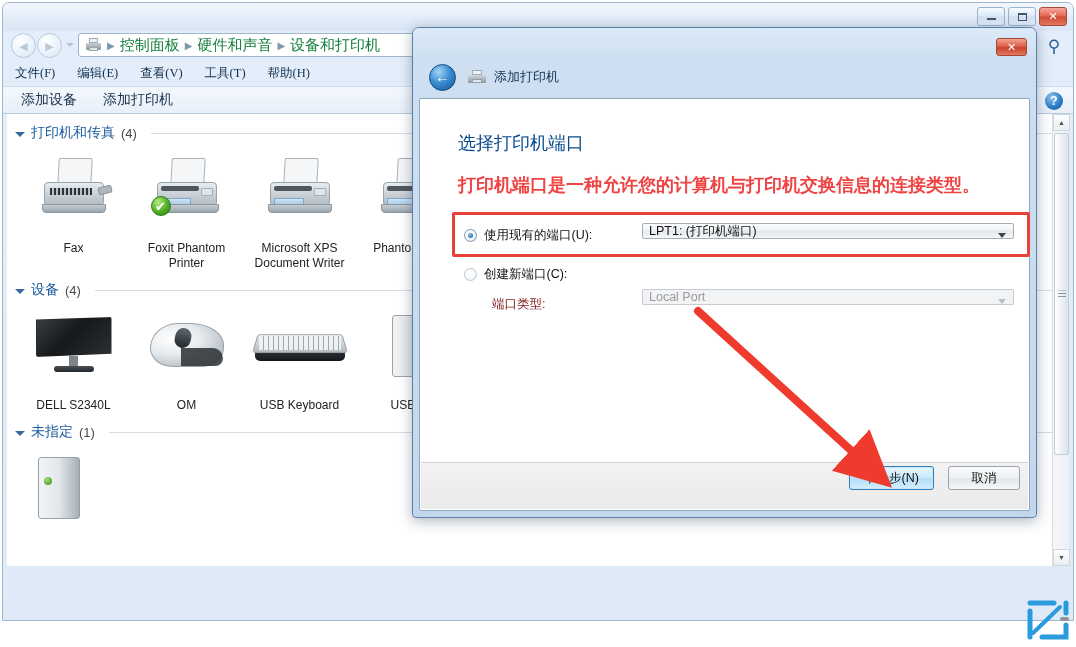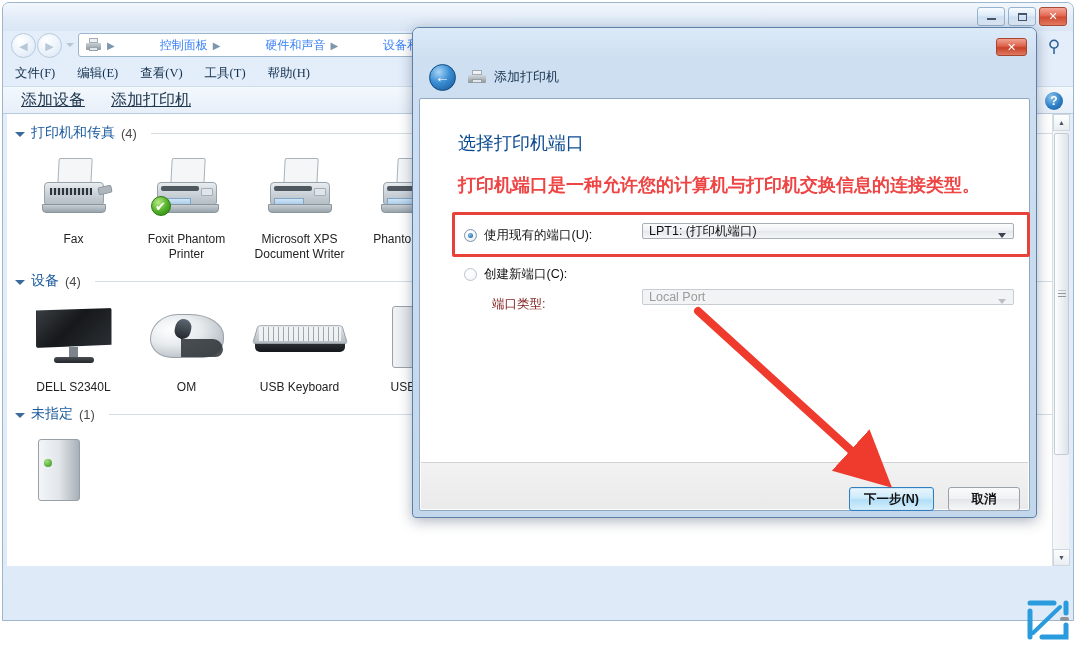--- a/index.html
+++ b/index.html
@@ -53,42 +53,42 @@
   .addrbox {
     position:absolute; left:75px; top:2px; right:120px; height:24px;
     background:#ffffff; border:1px solid #9cb6cd; border-radius:3px;
     display:flex; align-items:center; padding:0 6px; gap:3px;
   }
   .crumb-icon { width:17px; height:14px; position:relative; flex:0 0 auto; }
   .crumb-icon .pbody{position:absolute;left:1px;top:5px;width:15px;height:7px;border-radius:1px;
     background:linear-gradient(180deg,#c8cfd6,#8e989f);}
   .crumb-icon .ptop{position:absolute;left:4px;top:0px;width:9px;height:5px;background:#eef1f4;border:1px solid #a3acb4;}
   .crumb-icon .pout{position:absolute;left:4px;top:9px;width:9px;height:4px;background:#dfe6ec;border:1px solid #9aa4ac;}
-  .crumb { font-size:12px; color:#3b82f6; white-space:nowrap;margin-left:40px; }
+  .crumb { font-size:15px; color:#15803d; white-space:nowrap; }
   .crumb-sep { color:#7e97ad; font-size:10px; padding:0 2px; }
   .search-ic {
     position:absolute; right:8px; top:4px; width:22px; height:22px;
     color:#2c5f93; font-size:17px; display:flex; align-items:center; justify-content:center;
     transform:scaleX(-1);
   }
 
   
   .menubar { position:absolute; left:0; top:58px; right:0; height:25px;
     display:flex; align-items:center; padding-left:12px; gap:22px;
     background:transparent; }
   .menuitem { font-size:12.5px; color:#12304d; white-space:nowrap;font-family:Liberation Serif, serif; }
 
   
   .cmdbar {
     position:absolute; left:0; top:83px; right:0; height:28px;
     background:linear-gradient(180deg,#f3f8fd 0%,#e7eff9 100%);
     border-top:1px solid #cfdceb; border-bottom:1px solid #b9cada;
     display:flex; align-items:center; padding-left:18px; gap:26px;
   }
-  .cmditem { font-size:16px; color:#21374d; white-space:nowrap;text-decoration:underline; }
+  .cmditem { font-size:14px; color:#21374d; white-space:nowrap; }
   .help-ic {
     position:absolute; right:10px; top:5px; width:18px;height:18px;border-radius:50%;
     background:radial-gradient(circle at 35% 30%,#8fc6ef 0%,#2e7ec4 55%,#1b5b98 100%);
     color:#fff; font-size:12px; font-weight:bold; display:flex;align-items:center;justify-content:center;
   }
 
   
   .content {
     position:absolute; left:4px; top:111px; right:4px; bottom:54px;
     background:#ffffff; overflow:hidden;
@@ -97,21 +97,21 @@
   .group-head { display:flex; align-items:center; gap:6px; padding:10px 6px 2px 8px; }
   .tri { width:0;height:0;border-left:5px solid transparent;border-right:5px solid transparent;
     border-top:5px solid #3a6a9c; margin-top:2px;}
   .group-title { font-size:14px; color:#1b5b9e; white-space:nowrap; }
   .group-count { font-size:13px; color:#4a4a4a; }
   .group-rule { flex:1; height:1px; background:#d5dde4; margin-left:8px; }
 
   .tiles { display:flex; gap:0; padding-left:10px; }
   .tile { width:113px; text-align:center; padding-top:8px; }
   .tile-icon { height:76px; position:relative; margin:0 auto; width:100px; }
-  .tile-label { font-size:12px; color:#222; line-height:15px; margin-top:4px; }
+  .tile-label { font-size:12px; color:#222; line-height:15px; margin-top:13px; }
 
   
   .pr { position:absolute; left:50%; top:6px; transform:translateX(-50%); width:64px; height:60px;}
   .pr .paper{position:absolute;left:16px;top:0;width:34px;height:28px;background:#f4f6f8;border:1px solid #a9b2b9;
     border-radius:2px 2px 0 0; transform:skewX(-3deg);}
   .pr .shell{position:absolute;left:2px;top:24px;width:60px;height:24px;border-radius:4px;
     background:linear-gradient(180deg,#e9edf0 0%,#cfd6dc 40%,#b3bcc3 100%); border:1px solid #98a2aa;}
   .pr .slot{position:absolute;left:6px;top:28px;width:38px;height:5px;background:#50585f;border-radius:2px;}
   .pr .tray{position:absolute;left:6px;top:40px;width:30px;height:11px;
     background:linear-gradient(180deg,#cfe4f6,#8fbde2); border:1px solid #7fa6c7;}
@@ -269,25 +269,24 @@
   .combo.disabled { background:#f1f3f5; border-color:#c6ccd2; }
   .combo.disabled .combo-text { color:#9b9b9b; }
   .combo.disabled .combo-arrow { border-top-color:#b9bfc6; }
 
   .dlg-footer {
     position:absolute; left:1px; right:1px; bottom:1px; height:47px;
     background:linear-gradient(180deg,#f2f2f2 0%,#eaeaea 100%);
     border-top:1px solid #d3d3d3;
   }
   .btn {
-    position:absolute; top:24px; height:24px; border-radius:3px;
+    position:absolute; top:3px; height:24px; border-radius:3px;
     border:1px solid #9aa3ab; font-size:12.5px; color:#111;
     display:flex; align-items:center; justify-content:center;
     background:linear-gradient(180deg,#fafbfc 0%,#eff1f3 48%,#e3e6e9 52%,#f6f7f9 100%);
-    font-weight:bold;
   }
   .btn.primary {
     border:1px solid #2f7fbf; box-shadow:0 0 0 1px #cfe6f8 inset;
     background:linear-gradient(180deg,#eaf6fd 0%,#ccebfb 45%,#b2def7 55%,#d7f0fd 100%);
   }
   .btn-next { right:94px; width:85px; }
   .btn-cancel { right:8px; width:72px;align-items:center; }
 
   
   .arrow-svg { position:absolute; left:0; top:0; width:1076px; height:647px; pointer-events:none; }

